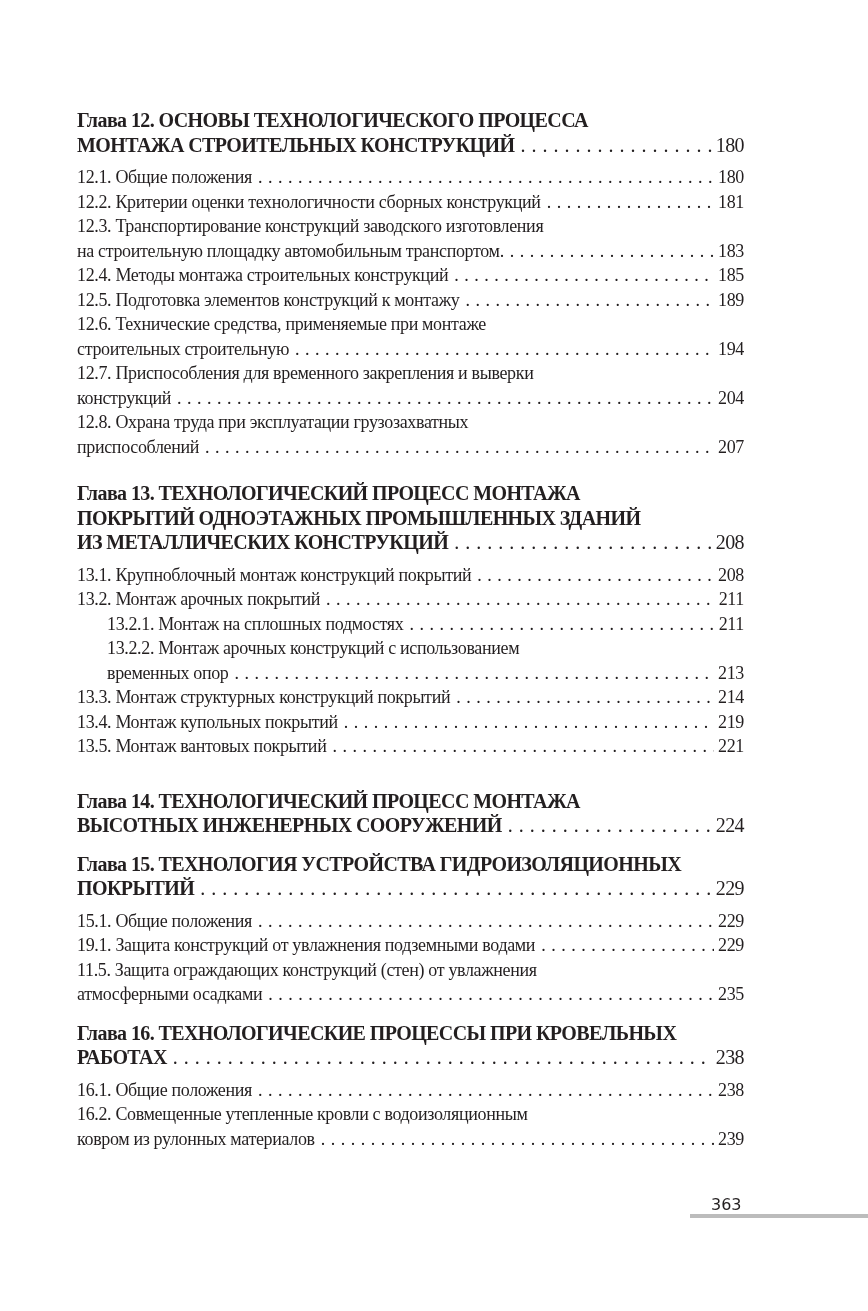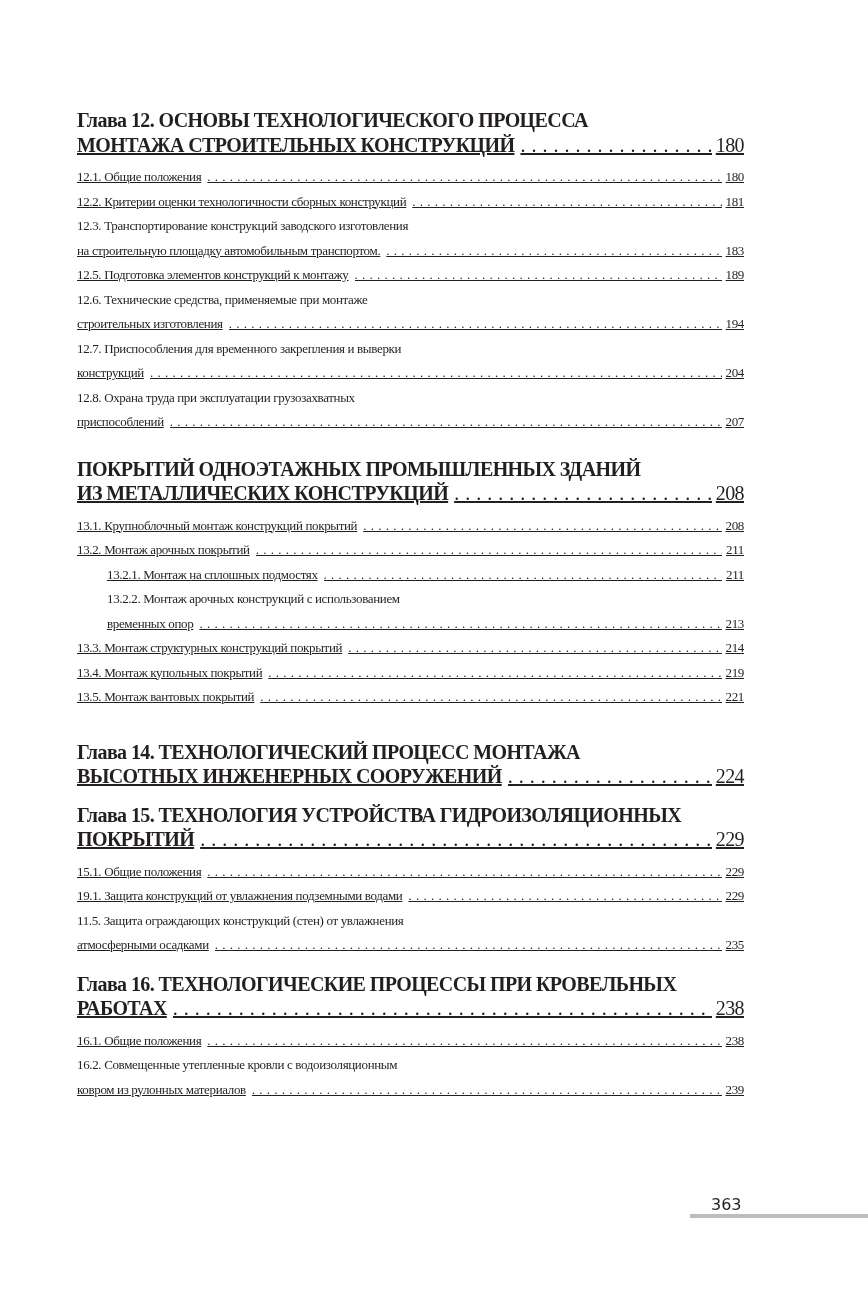--- a/index.html
+++ b/index.html
@@ -7,23 +7,23 @@
   .page {
     position: absolute; left: 77px; top: 108px; width: 667px;
     font-family: "Liberation Serif", "DejaVu Serif", serif;
     color: #231f20;
   }
   .chapter { margin-bottom: 14px; }
   .chap-head {
     font-weight: bold; font-size: 20px; line-height: 24.5px;
     letter-spacing: -0.6px; transform-origin: left top;
   }
-  .entry { font-size: 13px; line-height: 24.5px; letter-spacing: -0.35px; }
+  .entry { font-size: 18px; line-height: 24.5px; letter-spacing: -0.35px; }
   .sub { padding-left: 30px; }
-  .line { display: flex; align-items: flex-start; white-space: nowrap; text-decoration: underline; }
+  .line { display: flex; align-items: flex-start; white-space: nowrap; }
   .line .txt { flex: 0 0 auto; }
   .line .dots {
     flex: 1 1 auto; overflow: hidden; font-weight: normal;
     letter-spacing: 3.2px; margin: 0 4px 0 6px; color: #231f20;
   }
   .line .dots::before {
     content: ". . . . . . . . . . . . . . . . . . . . . . . . . . . . . . . . . . . . . . . . . . . . . . . . . . . . . . . . . . . . . . . . . . . . . . . . . . . . . .";
     letter-spacing: 0px; word-spacing: 1px;
   }
   .line .pg { flex: 0 0 auto; font-weight: normal; }
@@ -70,29 +70,36 @@
         <div class="entry">
           <div class=""><span class="txt">12.3. Транспортирование конструкций заводского изготовления</span></div>
           <div class="line">
             <span class="txt">на строительную площадку автомобильным транспортом.</span>
             <span class="dots"></span>
             <span class="pg">183</span>
           </div>
         </div>
         <div class="entry">
           <div class="line">
+            <span class="txt">12.4. Методы монтажа строительных конструкций</span>
+            <span class="dots"></span>
+            <span class="pg">185</span>
+          </div>
+        </div>
+        <div class="entry">
+          <div class="line">
             <span class="txt">12.5. Подготовка элементов конструкций к монтажу</span>
             <span class="dots"></span>
             <span class="pg">189</span>
           </div>
         </div>
         <div class="entry">
           <div class=""><span class="txt">12.6. Технические средства, применяемые при монтаже</span></div>
           <div class="line">
-            <span class="txt">строительных изготовления</span>
+            <span class="txt">строительных строительную</span>
             <span class="dots"></span>
             <span class="pg">194</span>
           </div>
         </div>
         <div class="entry">
           <div class=""><span class="txt">12.7. Приспособления для временного закрепления и выверки</span></div>
           <div class="line">
             <span class="txt">конструкций</span>
             <span class="dots"></span>
             <span class="pg">204</span>
@@ -103,20 +110,21 @@
           <div class="line">
             <span class="txt">приспособлений</span>
             <span class="dots"></span>
             <span class="pg">207</span>
           </div>
         </div>
       </div>
     </div>
     <div class="chapter" style="margin-top: 22px;">
       <div class="chap-head">
+        <div class=""><span class="txt">Глава 13. ТЕХНОЛОГИЧЕСКИЙ ПРОЦЕСС МОНТАЖА</span></div>
         <div class=""><span class="txt">ПОКРЫТИЙ ОДНОЭТАЖНЫХ ПРОМЫШЛЕННЫХ ЗДАНИЙ</span></div>
         <div class="line">
           <span class="txt">ИЗ МЕТАЛЛИЧЕСКИХ КОНСТРУКЦИЙ</span>
           <span class="dots"></span>
           <span class="pg">208</span>
         </div>
       </div>
       <div class="entries">
         <div class="entry">
           <div class="line">

